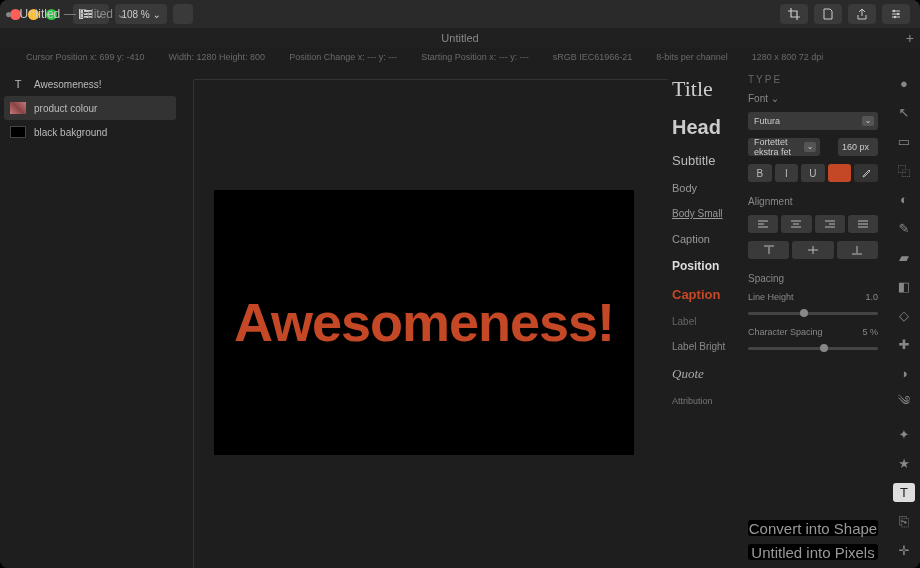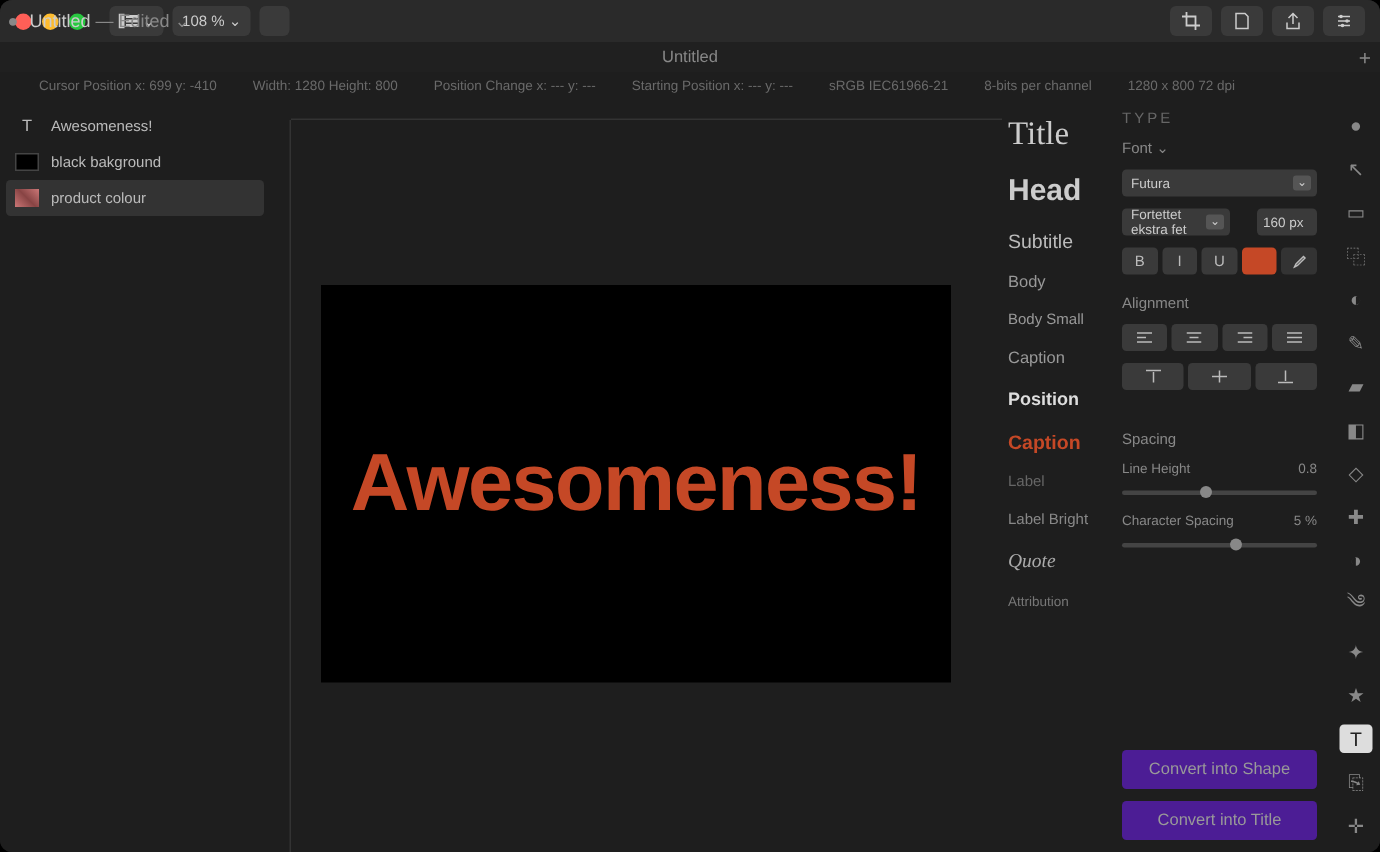--- a/index.html
+++ b/index.html
@@ -33,21 +33,21 @@
 .ruler-h { position: absolute; top: 0; left: 14px; right: 0; height: 14px; background: #1e1e1e; border-bottom: 1px solid #333; }
 .ruler-v { position: absolute; top: 14px; left: 0; bottom: 0; width: 14px; background: #1e1e1e; border-right: 1px solid #333; }
 .canvas { width: 420px; height: 265px; background: #000; display: flex; align-items: center; justify-content: center; margin-top: 10px; }
 .canvas-text { font-family: Futura, "Arial Black", sans-serif; font-weight: 900; font-size: 54px; color: #c54826; letter-spacing: -1px; }
 .styles-panel { width: 70px; background: #1e1e1e; padding: 10px 4px; display: flex; flex-direction: column; gap: 14px; }
 .style-item { color: #999; cursor: pointer; font-size: 11px; white-space: nowrap; }
 .style-title { font-size: 22px; color: #ccc; font-family: Georgia, serif; }
 .style-head { font-size: 20px; color: #ccc; font-weight: 600; }
 .style-subtitle { font-size: 13px; color: #bbb; }
 .style-body { font-size: 11px; }
-.style-bodysmall { font-size: 10px; }
+.style-bodysmall { font-size: 10px; text-decoration: underline; }
 .style-caption1 { font-size: 11px; }
 .style-highlight { font-size: 12px; font-weight: 700; color: #ddd; }
 .style-caption2 { font-size: 13px; color: #c54826; font-weight: 600; }
 .style-label { font-size: 10px; color: #666; }
 .style-labelbright { font-size: 10px; color: #888; }
 .style-quote { font-size: 13px; font-style: italic; color: #aaa; font-family: Georgia, serif; }
 .style-attribution { font-size: 9px; color: #777; }
 .inspector { width: 150px; background: #1e1e1e; padding: 8px 10px; display: flex; flex-direction: column; gap: 8px; font-size: 10px; color: #888; }
 .insp-label { color: #888; font-size: 10px; }
 .insp-select { background: #3a3a3a; border-radius: 3px; height: 18px; display: flex; align-items: center; padding: 0 6px; color: #ccc; font-size: 9px; position: relative; cursor: pointer; }
@@ -55,21 +55,21 @@
 .insp-row { display: flex; gap: 18px; align-items: center; }
 .insp-row .insp-select { flex: 1; }
 .insp-num { width: 40px; background: #3a3a3a; border-radius: 3px; height: 18px; display: flex; align-items: center; padding: 0 4px; color: #ccc; font-size: 9px; }
 .btn-group { display: flex; gap: 3px; }
 .btn-group .b { flex: 1; height: 18px; background: #3a3a3a; border-radius: 3px; display: flex; align-items: center; justify-content: center; color: #bbb; font-size: 10px; cursor: pointer; }
 .btn-group .b.accent { background: #c54826; }
 .btn-group .b.picker { background: #333; }
 .slider-row { display: flex; justify-content: space-between; font-size: 9px; color: #888; }
 .slider-track { height: 3px; background: #444; border-radius: 2px; position: relative; margin: 2px 0 4px 0; }
 .slider-thumb { position: absolute; width: 8px; height: 8px; background: #888; border-radius: 50%; top: -3px; }
-.convert-btn { background: #4c1d95; border-radius: 3px; height: 26px; display: flex; align-items: center; justify-content: center; color: #999; font-size: 11px; cursor: pointer; }
+.convert-btn { background: #000000; border-radius: 3px; height: 16px; display: flex; align-items: center; justify-content: center; color: #999; font-size: 15px; cursor: pointer; }
 .toolstrip { width: 32px; background: #1e1e1e; display: flex; flex-direction: column; align-items: center; padding: 8px 0; gap: 10px; }
 .tool { width: 22px; height: 22px; display: flex; align-items: center; justify-content: center; color: #888; font-size: 13px; cursor: pointer; border-radius: 3px; }
 .tool.active { background: #ddd; color: #222; }
 .spacer { flex: 1; }
 </style>
 </head>
 <body>
 
 <div class="window">
 
@@ -140,27 +140,27 @@
     <span>1280 x 800 72 dpi</span>
   </div>
 
   <div class="main">
 
     <div class="layers" id="layers">
         <div class="layer-row">
           <div class="layer-icon">T</div>
           <span>Awesomeness!</span>
         </div>
+        <div class="layer-row selected">
+          <div class="thumb-pink"></div>
+          <span>product colour</span>
+        </div>
         <div class="layer-row">
           <div class="thumb-black"></div>
           <span>black bakground</span>
-        </div>
-        <div class="layer-row selected">
-          <div class="thumb-pink"></div>
-          <span>product colour</span>
         </div>
       </div>
 
     <div class="canvas-area">
       <div class="ruler-h"></div>
       <div class="ruler-v"></div>
       <div class="canvas">
         <div class="canvas-text">Awesomeness!</div>
       </div>
     </div>
@@ -232,38 +232,38 @@
             <svg width="10" height="10">
               <path d="M0 5h10M5 1v8" stroke="#bbb"></path>
             </svg>
           </div>
         <div class="b">
             <svg width="10" height="10">
               <path d="M0 9h10M5 1v7" stroke="#bbb"></path>
             </svg>
           </div>
       </div>
-      <div class="insp-label" style="margin-top:20px">Spacing</div>
+      <div class="insp-label" style="margin-top:6px">Spacing</div>
       <div class="slider-row">
         <span>Line Height</span>
-        <span>0.8</span>
+        <span>1.0</span>
       </div>
       <div class="slider-track">
           <div class="slider-thumb" style="left:40%"></div>
         </div>
       <div class="slider-row">
         <span>Character Spacing</span>
         <span>5 %</span>
       </div>
       <div class="slider-track">
           <div class="slider-thumb" style="left:55%"></div>
         </div>
       <div class="spacer"></div>
       <div class="convert-btn">Convert into Shape</div>
-      <div class="convert-btn">Convert into Title</div>
+      <div class="convert-btn">Untitled into Pixels</div>
     </div>
 
     <div class="toolstrip" id="tools">
         <div class="tool">●</div>
         <div class="tool">↖</div>
         <div class="tool">▭</div>
         <div class="tool">⿻</div>
         <div class="tool">◐</div>
         <div class="tool">✎</div>
         <div class="tool">▰</div>

